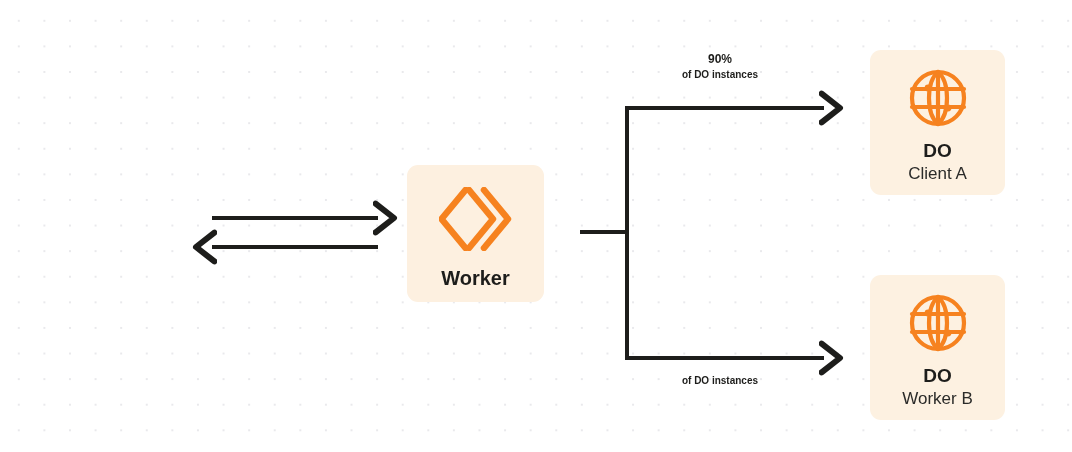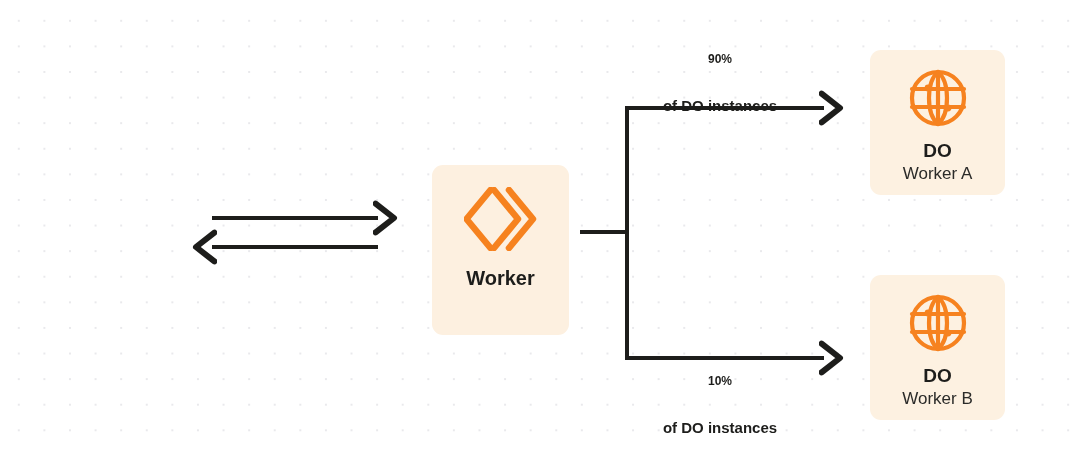--- a/index.html
+++ b/index.html
@@ -39,24 +39,24 @@
     background: #f4f5f7;
   }
   .node-client .node-title {
     font-size: 20px;
     font-weight: bold;
     color: #1d1d1b;
     letter-spacing: 0.1px;
   }
 
   .node-worker {
-    left: 432px;
+    left: 407px;
     top: 165px;
     width: 137px;
-    height: 170px;
+    height: 137px;
     background: #fdf0e0;
     justify-content: flex-start;
     padding-top: 22px;
   }
   .node-worker .node-title {
     font-size: 20px;
     font-weight: bold;
     color: #1d1d1b;
     margin-top: 16px;
   }
@@ -103,21 +103,21 @@
   
   .edge-label {
     position: absolute;
     text-align: center;
     color: #1d1d1b;
     font-weight: bold;
     line-height: 1.32;
     white-space: nowrap;
   }
   .edge-label .pct  { font-size: 12px; display: block; }
-  .edge-label .desc { font-size: 15px; display: block; margin-top: 28px; }
+  .edge-label .desc { font-size: 10px; display: block; }
 
   .label-top    { left: 630px; top: 52px;  width: 180px; }
   .label-bottom { left: 630px; top: 374px; width: 180px; }
 </style>
 </head>
 <body>
 
 <div id="canvas">
 
   <svg class="svg-layer" viewBox="0 0 1072 452" xmlns="http://www.w3.org/2000/svg">
@@ -176,21 +176,21 @@
           <line x1="6" y1="41" x2="58" y2="41"></line>
           <line x1="32" y1="6" x2="32" y2="58"></line>
           <path d="M32,6 C20,16 20,48 32,58"></path>
           <path d="M32,6 C44,16 44,48 32,58"></path>
         </g>
         <circle cx="22" cy="22" r="3.4" fill="#f6821f"></circle>
         <circle cx="42" cy="42" r="3.4" fill="#f6821f"></circle>
       </svg>
     </span>
     <div class="node-title">DO</div>
-    <div class="node-sub">Worker A</div>
+    <div class="node-sub">Client A</div>
   </div>
 
   <div class="node node-do node-do-b">
     <span class="icon-wrap">
       <svg class="icon-globe" viewBox="0 0 64 64" xmlns="http://www.w3.org/2000/svg">
         <g fill="none" stroke="#f6821f" stroke-width="4.2" stroke-linecap="round" stroke-linejoin="round">
           <circle cx="32" cy="32" r="26"></circle>
           <line x1="6" y1="23" x2="58" y2="23"></line>
           <line x1="6" y1="41" x2="58" y2="41"></line>
           <line x1="32" y1="6" x2="32" y2="58"></line>
@@ -204,17 +204,16 @@
     <div class="node-title">DO</div>
     <div class="node-sub">Worker B</div>
   </div>
 
   <div class="edge-label label-top">
     <span class="pct">90%</span>
     <span class="desc">of DO instances</span>
   </div>
 
   <div class="edge-label label-bottom">
-    <span class="pct">10%</span>
     <span class="desc">of DO instances</span>
   </div>
 
 </div>
 
 </body></html>

